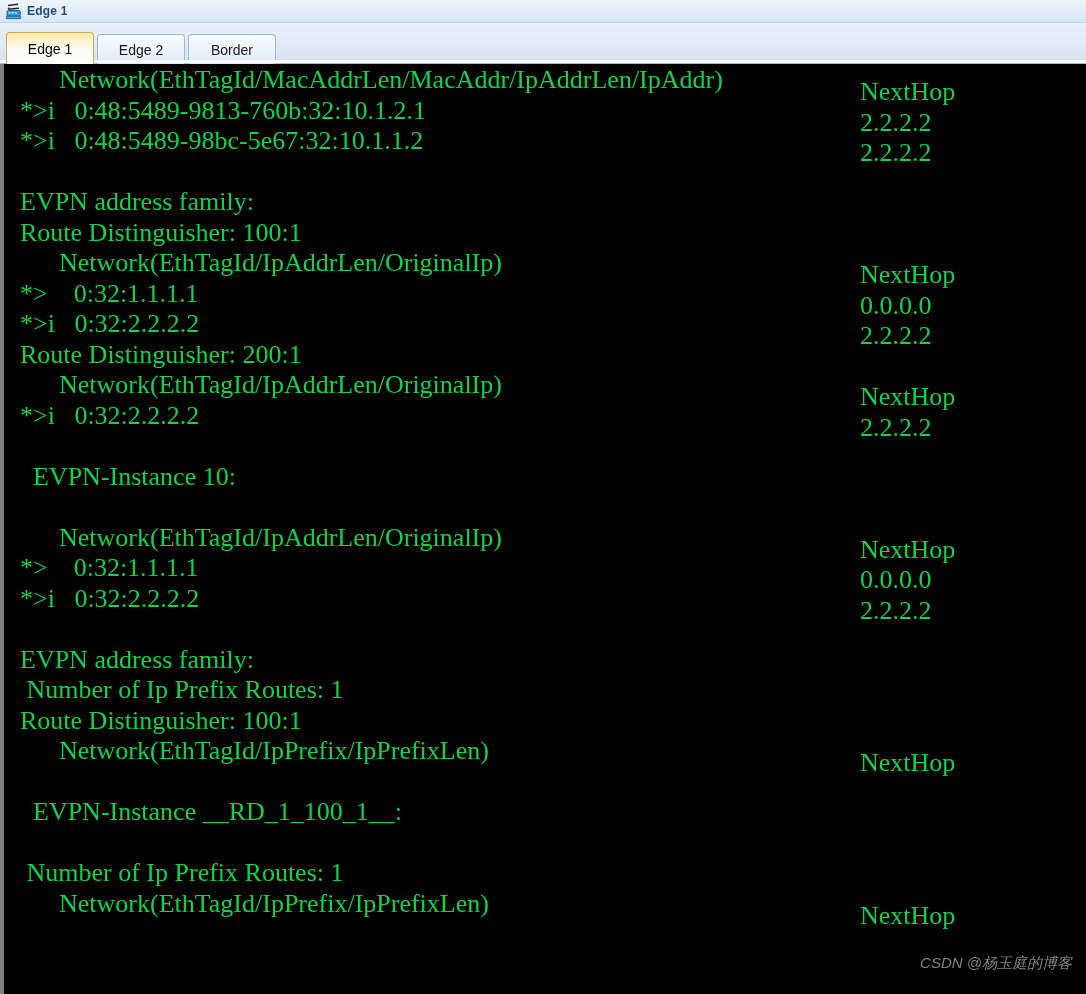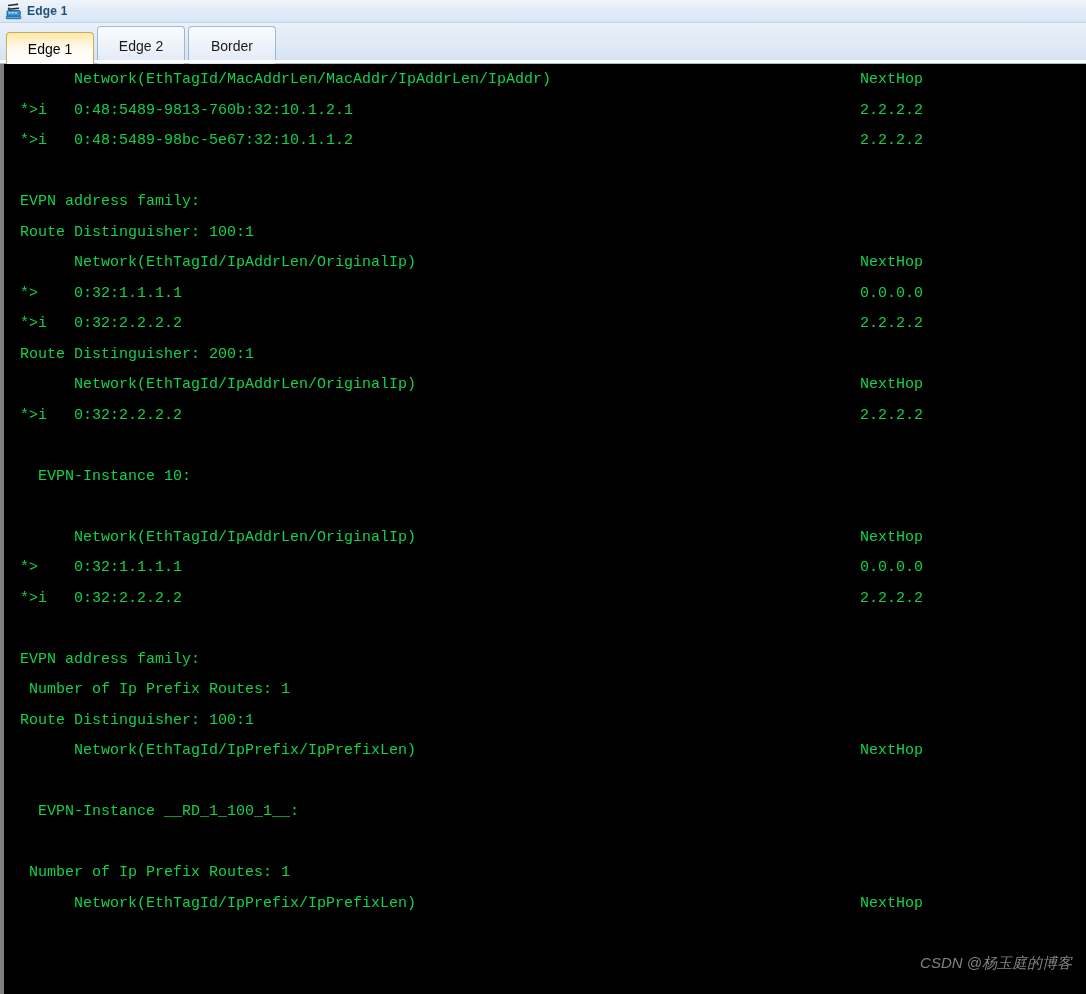--- a/index.html
+++ b/index.html
@@ -53,21 +53,21 @@
     border-bottom: 1px solid #a9c0d8;
   }
   .tabs {
     position: absolute;
     left: 6px; top: 9px;
     display: flex;
     align-items: flex-end;
     height: 32px;
   }
   .tab {
-    height: 38px;
+    height: 30px;
     min-width: 88px;
     margin-right: 3px;
     padding: 0 12px;
     display: flex;
     align-items: center;
     justify-content: center;
     font-size: 14px;
     color: #1a1a1a;
     border: 1px solid #9db8d2;
     border-bottom: none;
@@ -110,31 +110,31 @@
   }
   .term-lines {
     position: absolute;
     left: 16px;
     top: 1px;
     width: 1060px;
   }
   .tline {
     height: 30.5px;
     line-height: 30.5px;
-    font-family: Liberation Mono, monospace;
-    font-size: 15px;
+    font-family: Liberation Serif, serif;
+    font-size: 26px;
     letter-spacing: 0px;
     color: #14d14a;
     white-space: pre;
     position: relative;
   }
   .tline .nh {
     position: absolute;
     left: 840px;
-    top: 0;
+    top: 12px;
     white-space: pre;
   }
 
   
   .watermark {
     position: absolute;
     right: 14px;
     bottom: 21px;
     font-family: "Liberation Sans", sans-serif;
     font-size: 15px;

